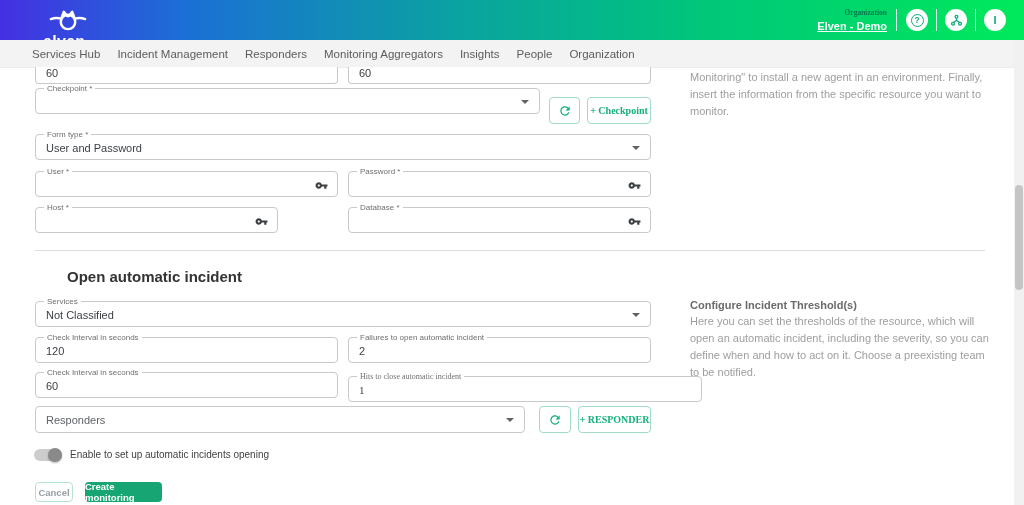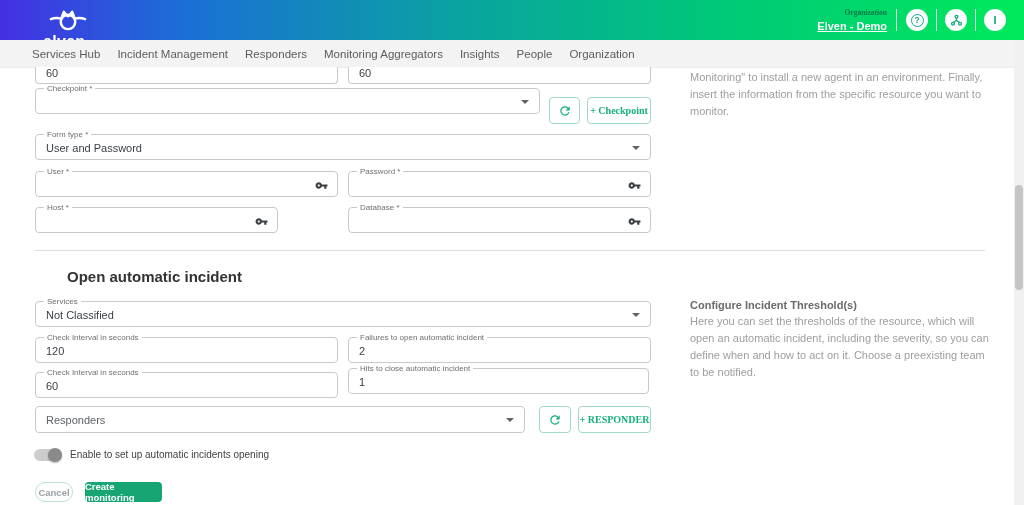--- a/index.html
+++ b/index.html
@@ -59,21 +59,21 @@
 
   .help-p { position:absolute; font-size:11px; color:#9e9e9e; line-height:17px; width:300px; }
   .help-title { position:absolute; font-size:11px; font-weight:bold; color:#6b6b6b; }
 
   
   .toggle { position:absolute; width:28px; height:12px; border-radius:7px; background:#cdcdcd; cursor:pointer; }
   .toggle .knob { position:absolute; right:0px; top:-1px; width:14px; height:14px; border-radius:50%;
     background:#8a8a8a; box-shadow:0 1px 2px rgba(0,0,0,.3); }
   .toggle-label { position:absolute; font-size:10px; color:#424242; }
 
-  .btn-cancel { position:absolute; height:20px; border:1px solid #b7e3d0; border-radius:10px; background:#fff;
+  .btn-cancel { position:absolute; height:20px; border:1px solid #b7e3d0; border-radius:4px; background:#fff;
     color:#9aa0a6; font-size:9.5px; font-weight:bold; display:flex; align-items:center; justify-content:center; cursor:pointer; }
   .btn-create { position:absolute; height:20px; border:none; border-radius:4px; background:#17a673;
     color:#fff; font-size:9.5px; font-weight:bold; display:flex; align-items:center; justify-content:center; cursor:pointer; }
 </style>
 </head>
 <body>
 
 <div id="page">
 
   <div class="topbar">
@@ -203,21 +203,21 @@
   </div>
   <div class="ofield" style="left:348px; top:337px; width:303px;">
     <span class="lbl">Failures to open automatic incident</span>
     <span class="val">2</span>
   </div>
 
   <div class="ofield" style="left:35px; top:372px; width:303px;">
     <span class="lbl">Check Interval in seconds</span>
     <span class="val">60</span>
   </div>
-  <div class="ofield" style="left:348px; top:368px; width:301px;">
+  <div class="ofield" style="left:348px; top:376px; width:354px;font-family:Liberation Serif, serif;">
     <span class="lbl">Hits to close automatic incident</span>
     <span class="val">1</span>
   </div>
 
   <div class="ofield" style="left:35px; top:406px; width:490px; height:27px;">
     <span class="val placeholder">Responders</span>
     <span class="caret"></span>
   </div>
   <div class="iconbtn" style="left:539px; top:406px; width:32px;">
     <svg viewBox="0 0 24 24">

